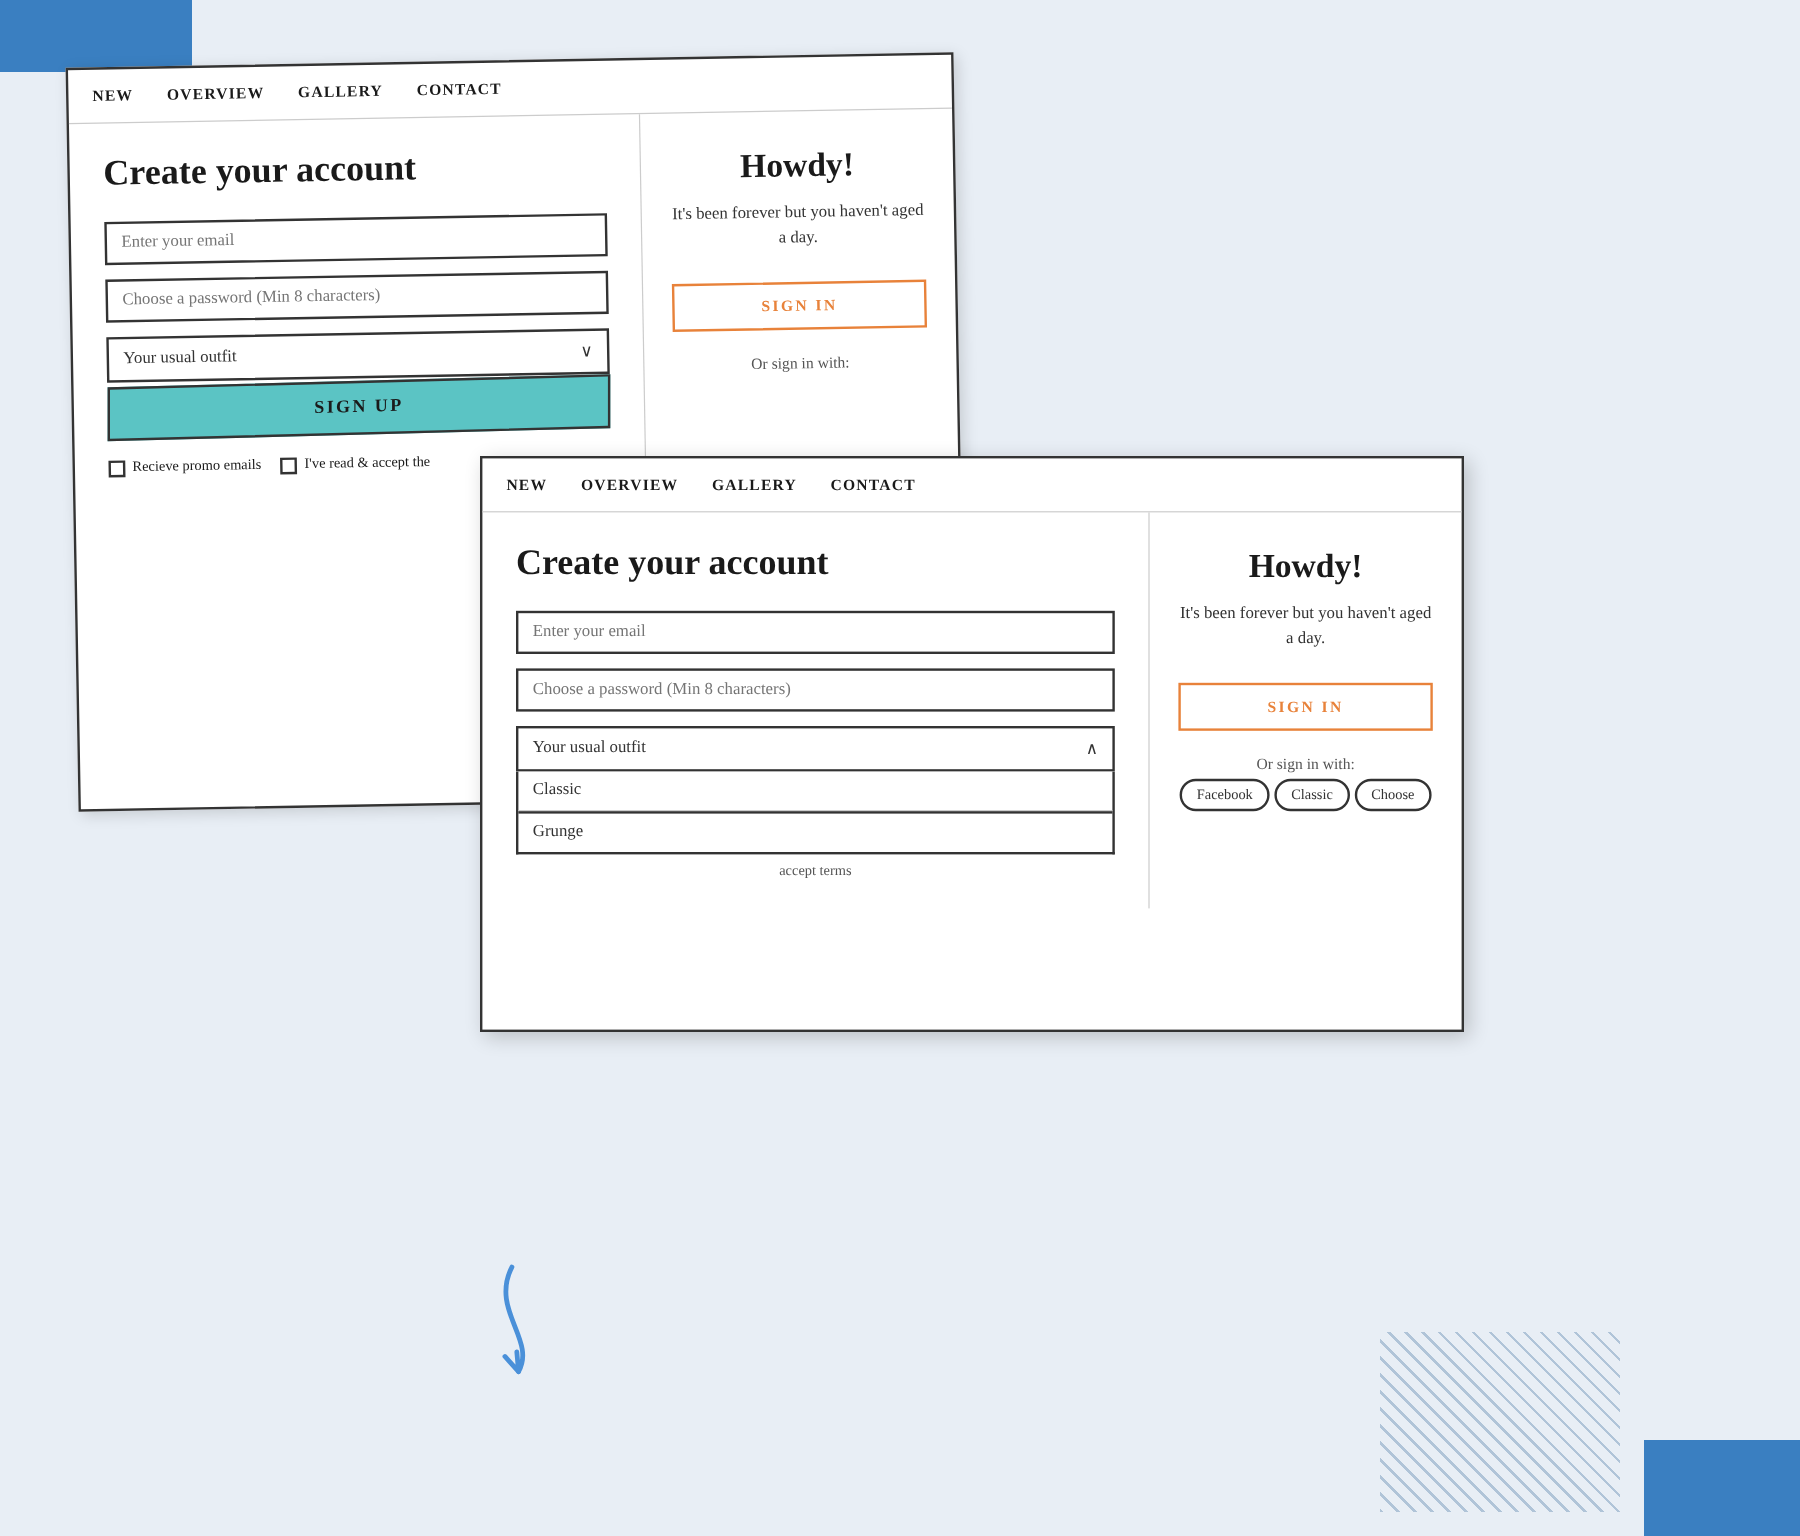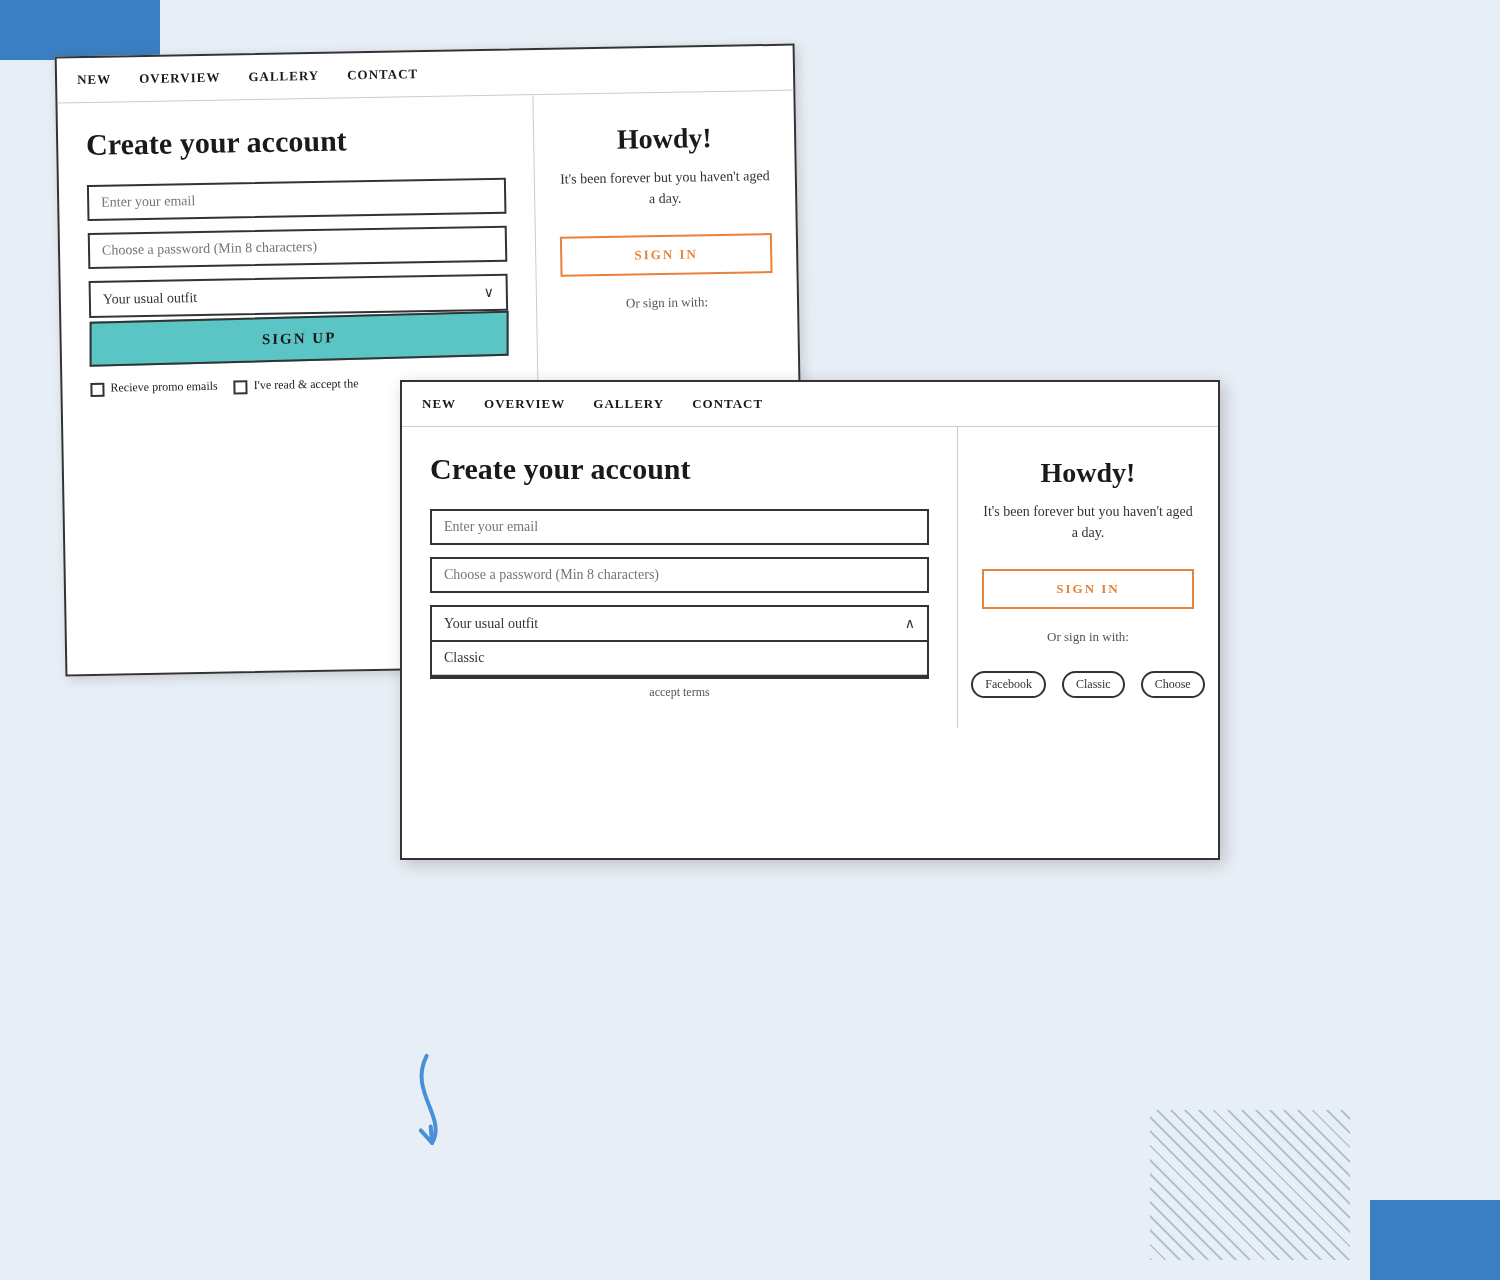--- a/index.html
+++ b/index.html
@@ -217,22 +217,22 @@
     .or-text {
       font-size: 13px;
       color: #555;
       margin-top: 4px;
       text-align: center;
     }
 
     
     .social-buttons {
       display: flex;
-      gap: 16px;
-      margin-top: 26px;
+      gap: 4px;
+      margin-top: 4px;
       justify-content: flex-start;
     }
     .btn-social {
       border: 2px solid #333;
       border-radius: 20px;
       padding: 4px 12px;
       font-family: 'Segoe Print', 'Comic Sans MS', cursive;
       font-size: 12px;
       background: #fff;
       color: #333;
@@ -367,20 +367,21 @@
       <input class="wf-input handwrite" type="text" placeholder="Choose a password (Min 8 characters)" style="">
 
       <div class="wf-dropdown handwrite">
         <span>Your usual outfit</span>
         <span>∧</span>
       </div>
 
       <div class="dropdown-options">
         <div class="dropdown-option handwrite">Classic</div>
         <div class="dropdown-divider"></div>
+        <div class="dropdown-option-grunge handwrite">Grunge</div>
       </div>
 
       <div class="handwrite" style="font-size:12px; color:#555; margin-top:6px; text-align:center;">accept terms</div>
     </div>
 
     <div class="panel-right">
       <div class="howdy-title handwrite">Howdy!</div>
       <div class="howdy-text handwrite">It's been forever but you haven't aged a day.</div>
       <button class="btn-signin handwrite">SIGN IN</button>
       <div class="or-text handwrite">Or sign in with:</div>

